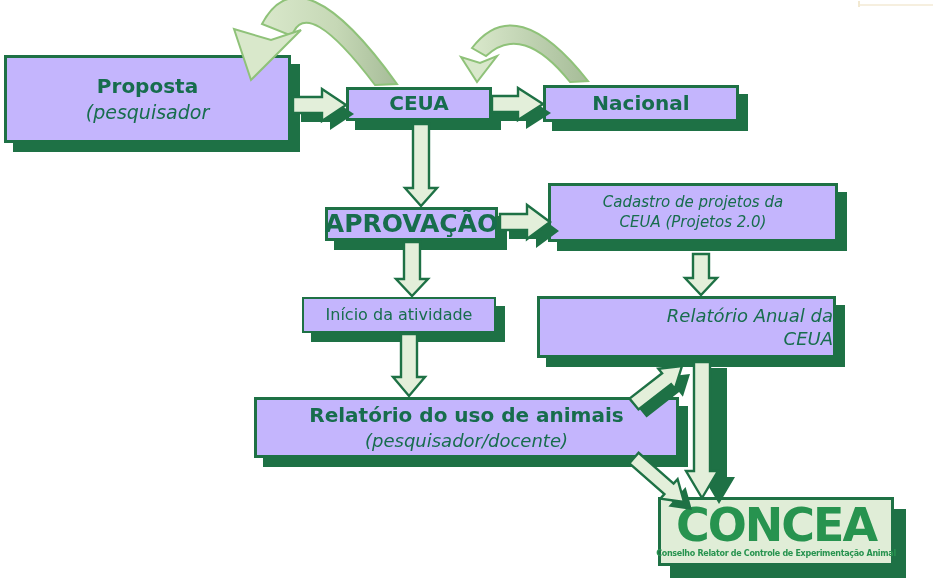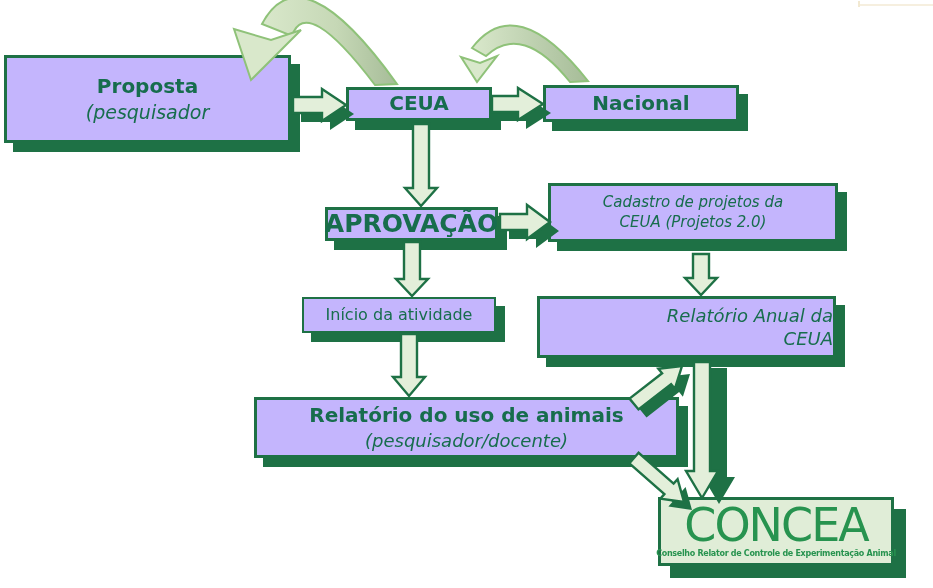--- a/index.html
+++ b/index.html
@@ -19,21 +19,21 @@
   #ceua{left:346px;top:87px;width:146px;height:34px;font-size:20px;}
   #relator{left:543px;top:85px;width:196px;height:37px;font-size:20px;}
   #aprovacao{left:325px;top:207px;width:173px;height:34px;font-size:25px;}
   #cadastro{left:548px;top:183px;width:290px;height:59px;font-size:15px;}
   #inicio{left:302px;top:297px;width:194px;height:36px;font-size:16px;border-width:2px;}
   #relatorio-anual{left:537px;top:296px;width:299px;height:62px;font-size:18px;align-items:flex-end;}
   #relatorio-uso{left:210px;top:397px;width:425px;height:61px;font-size:18px;margin-left:44px;}
   #relatorio-uso .title{font-size:20px;}
   #concea{left:658px;top:497px;width:236px;height:69px;background:#e0edd7;
           box-shadow:12px 12px 0 0 #1e7145;}
-  #concea .logo{font-weight:normal;font-size:46px;line-height:0.95;
+  #concea .logo{font-weight:bold;font-size:46px;line-height:0.95;
                 letter-spacing:-2px;color:#27934f;}
   #concea .tagline{font-weight:bold;font-size:8px;letter-spacing:-0.3px;
                    color:#27934f;margin-top:2px;white-space:nowrap;}
 
   svg.arrows{position:absolute;left:0;top:0;z-index:5;pointer-events:none;}
 
   .edge-artifact{position:absolute;left:858px;top:4px;width:75px;height:2px;
                  background:#f6efdf;z-index:0;}
   .edge-artifact::before{content:"";position:absolute;left:0;top:-3px;width:2px;
                  height:6px;background:#f2e9d2;}

